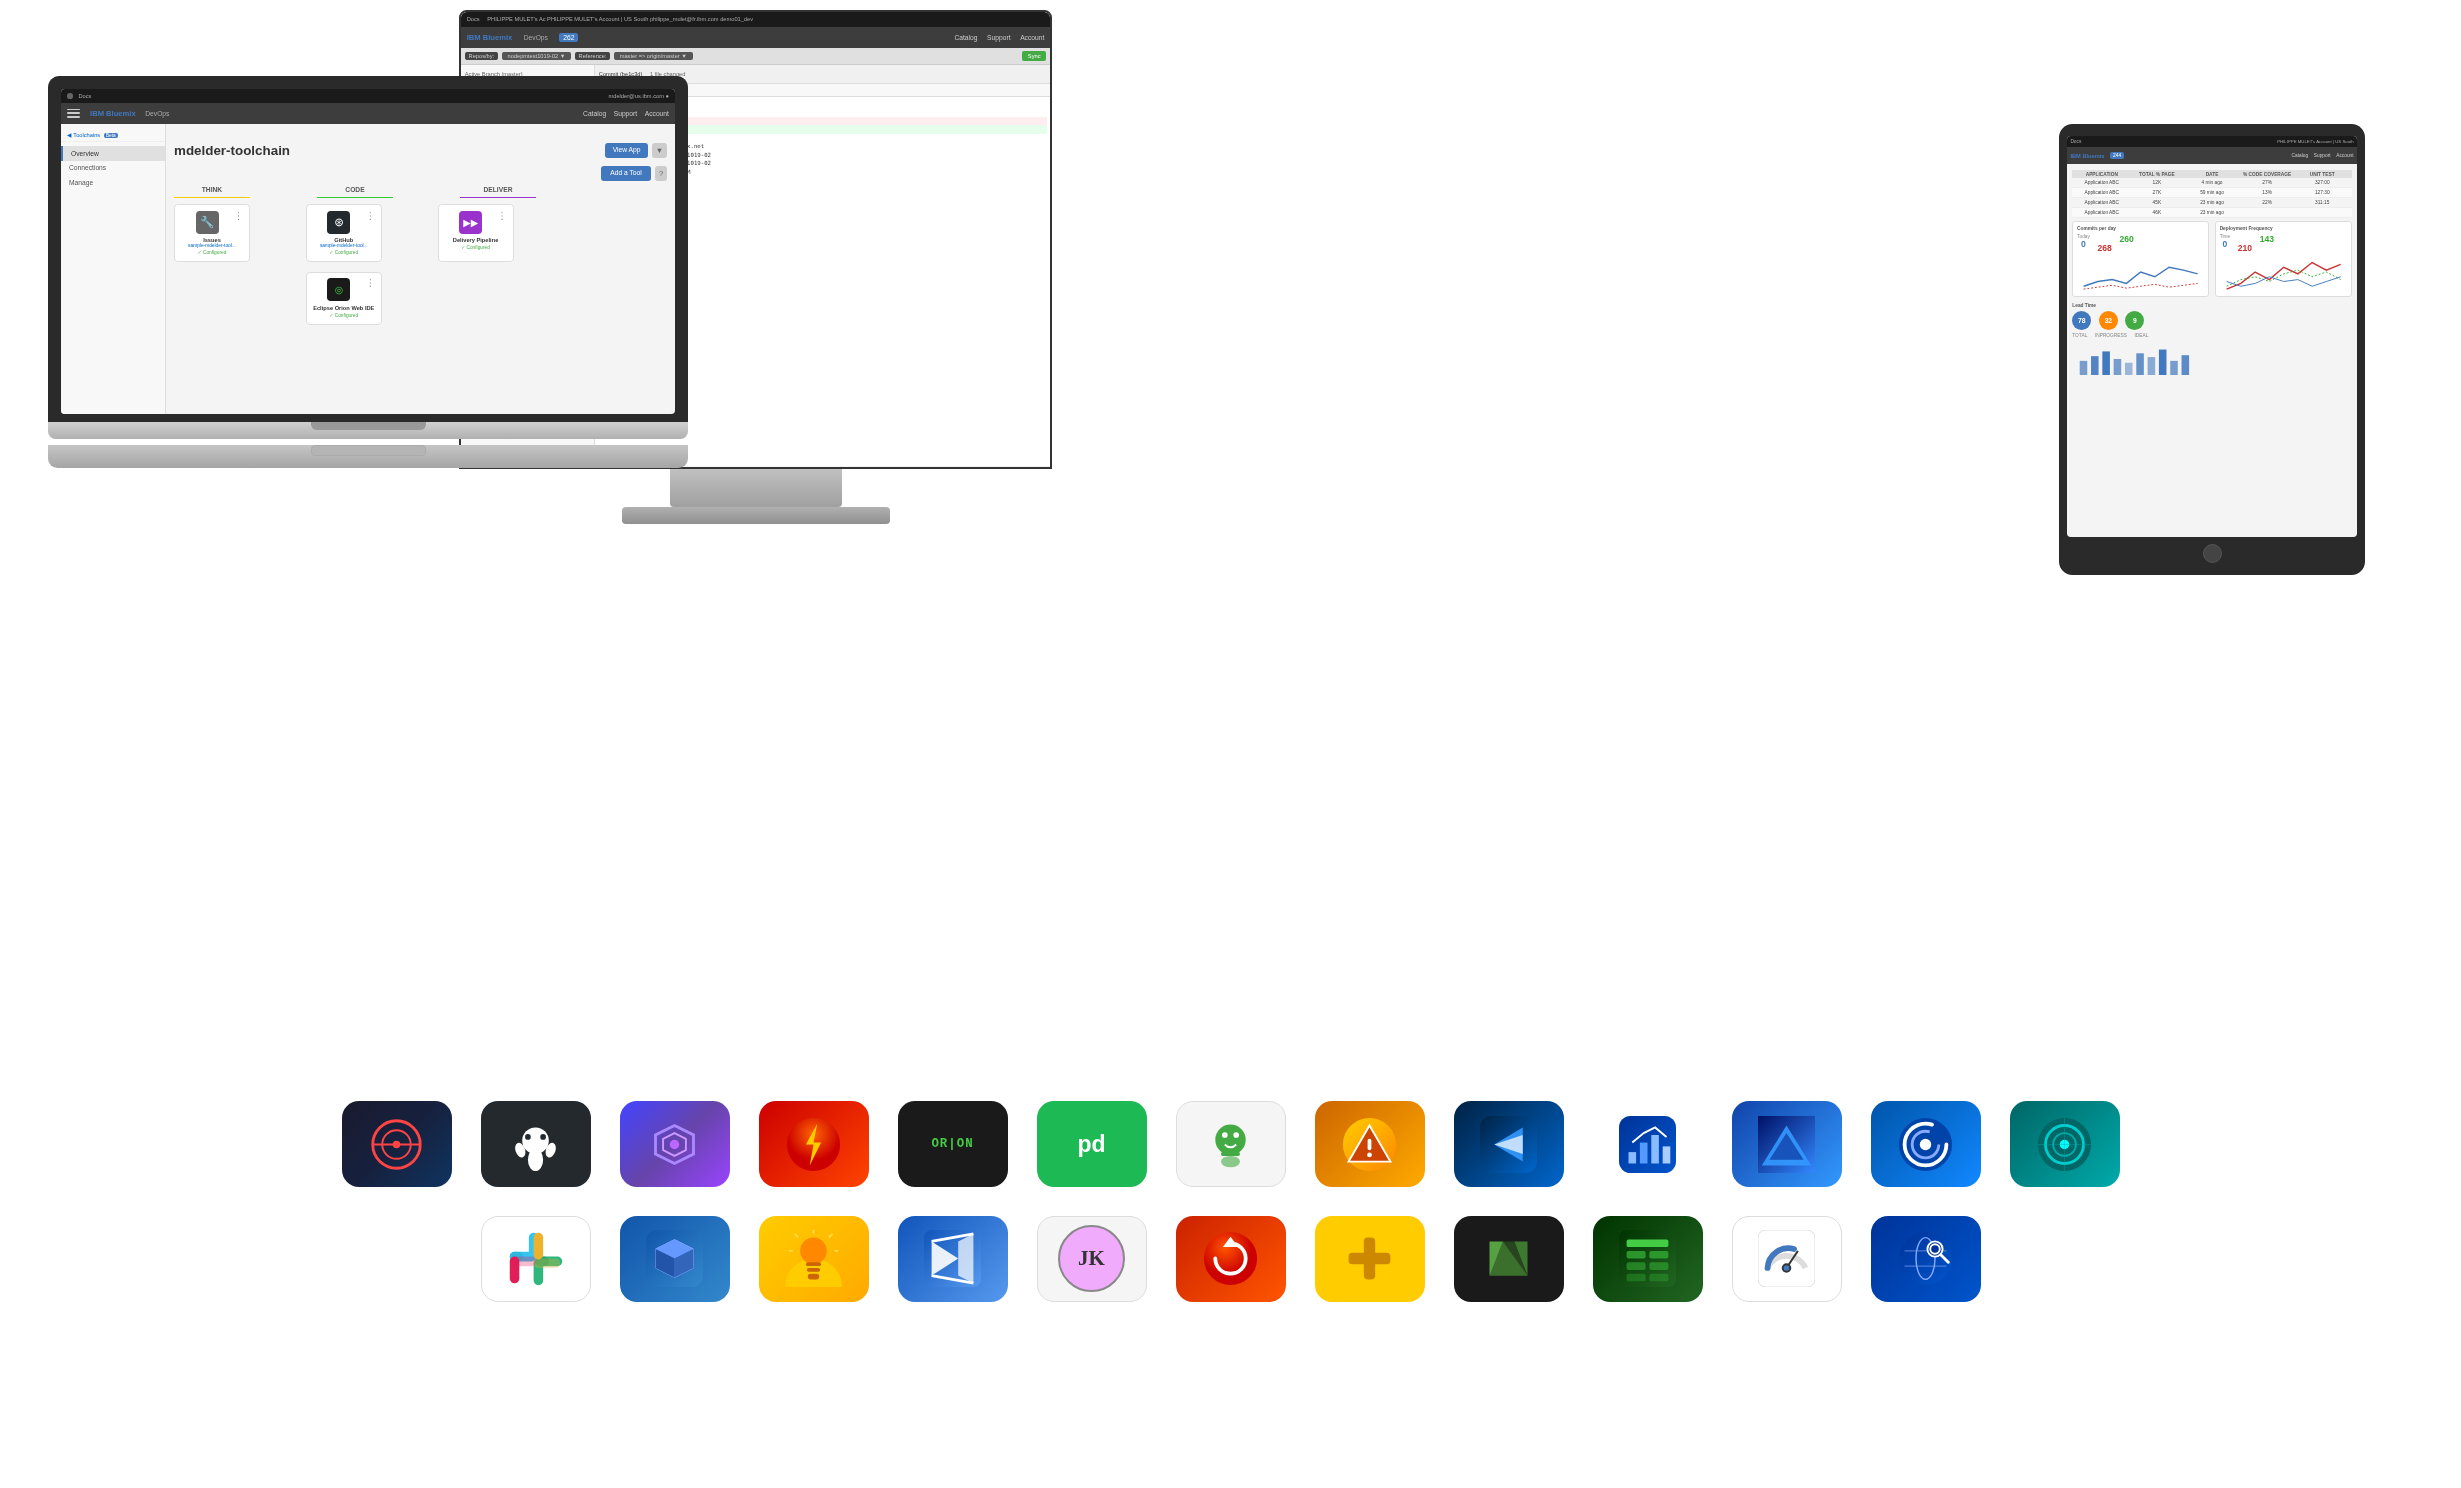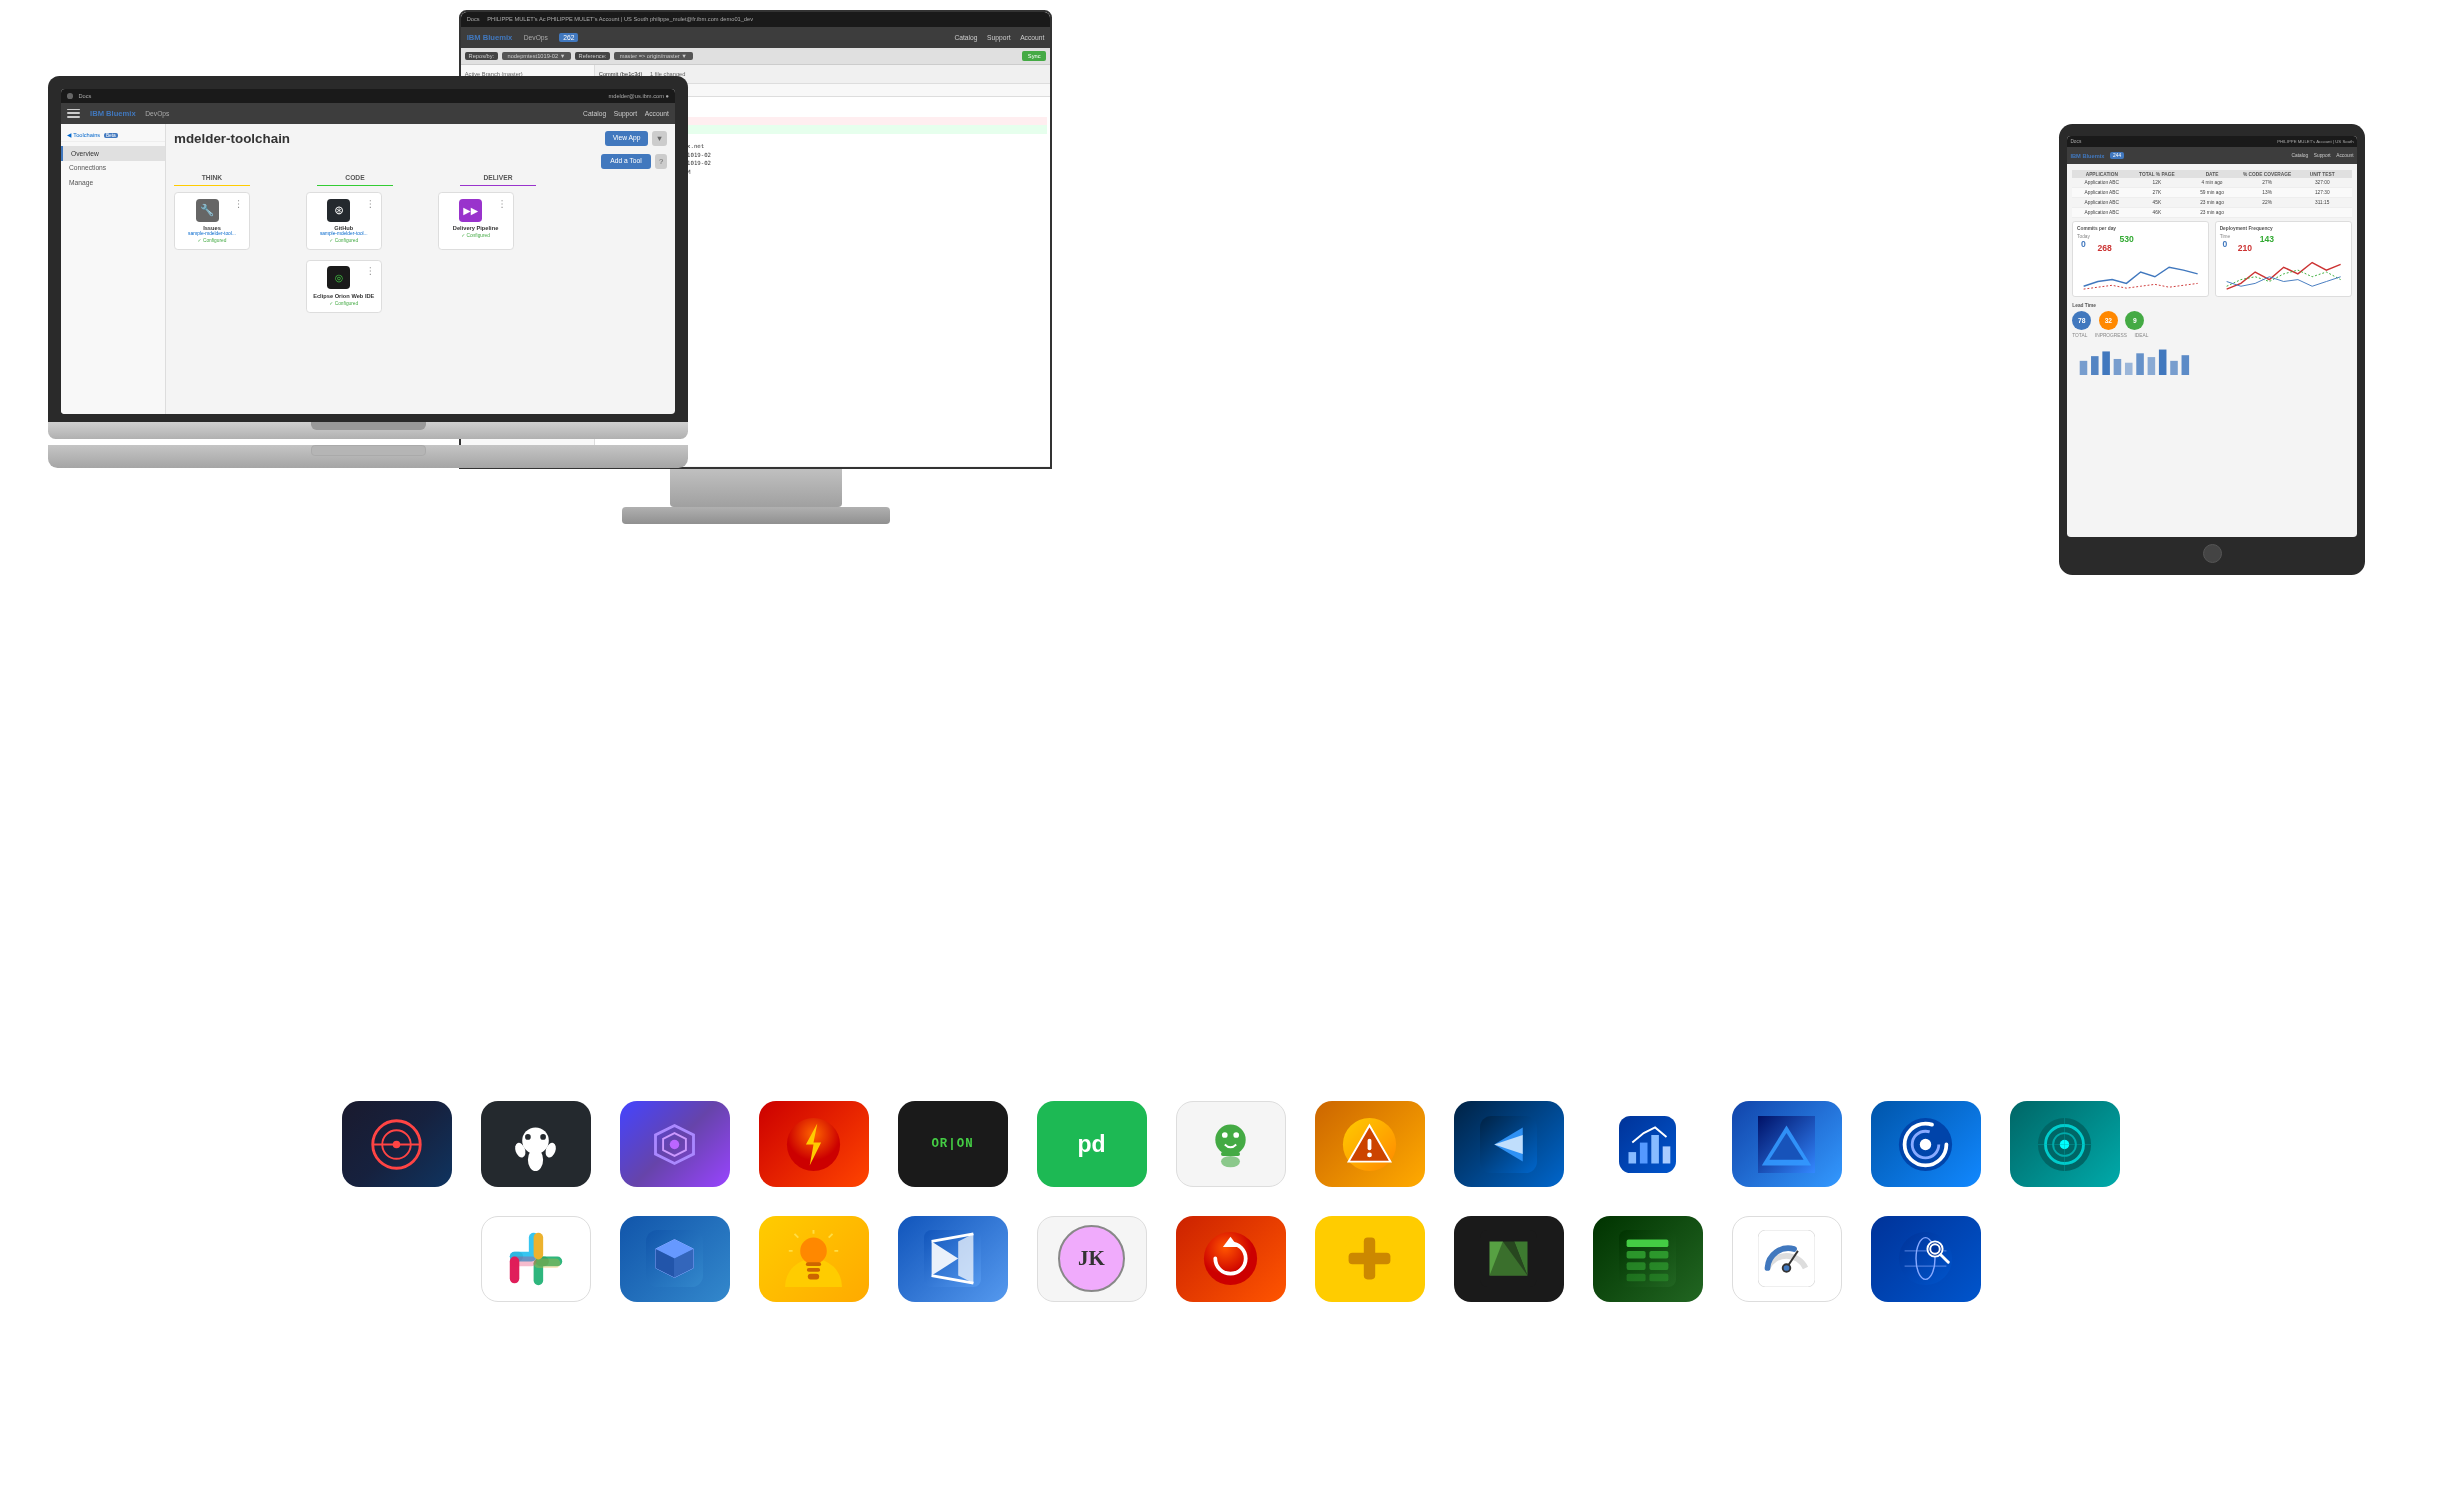--- a/index.html
+++ b/index.html
@@ -414,20 +414,21 @@
     .toolchain-nav-item.active {
       background: #e0e0e0;
       border-left: 2.9px solid #4178be;
       color: #333;
     }
 
     .toolchain-content {
       flex: 1;
       padding: 7.6px;
       overflow: hidden;
+      margin-top: 12px;
     }
 
     .toolchain-title-row {
       display: flex;
       justify-content: space-between;
       align-items: center;
       margin-bottom: 7.6px;
     }
 
     .toolchain-title {
@@ -1215,21 +1216,21 @@
                 <div class="analytics-chart-title">Commits per day</div>
                 <div class="metrics-row">
                   <div style="text-align:center;">
                     <div style="font-size:4.8px; color:#888;">Today</div>
                     <div class="metric-val blue">0</div>
                   </div>
                   <div style="text-align:center;">
                     <div class="metric-val red">268</div>
                   </div>
                   <div style="text-align:center;">
-                    <div class="metric-val green">530</div>
+                    <div class="metric-val green">260</div>
                   </div>
                 </div>
                 
                 <svg class="line-chart" viewBox="0 0 120 40">
                   <polyline points="0,35 15,30 30,28 45,32 60,20 75,25 90,15 105,18 120,22" fill="none" stroke="#4178be" stroke-width="1.5"></polyline>
                   <polyline points="0,38 15,36 30,34 45,37 60,35 75,33 90,36 105,34 120,32" fill="none" stroke="#cc3333" stroke-width="1" stroke-dasharray="2,2"></polyline>
                 </svg>
               </div>
 
               <div class="analytics-chart-container">

